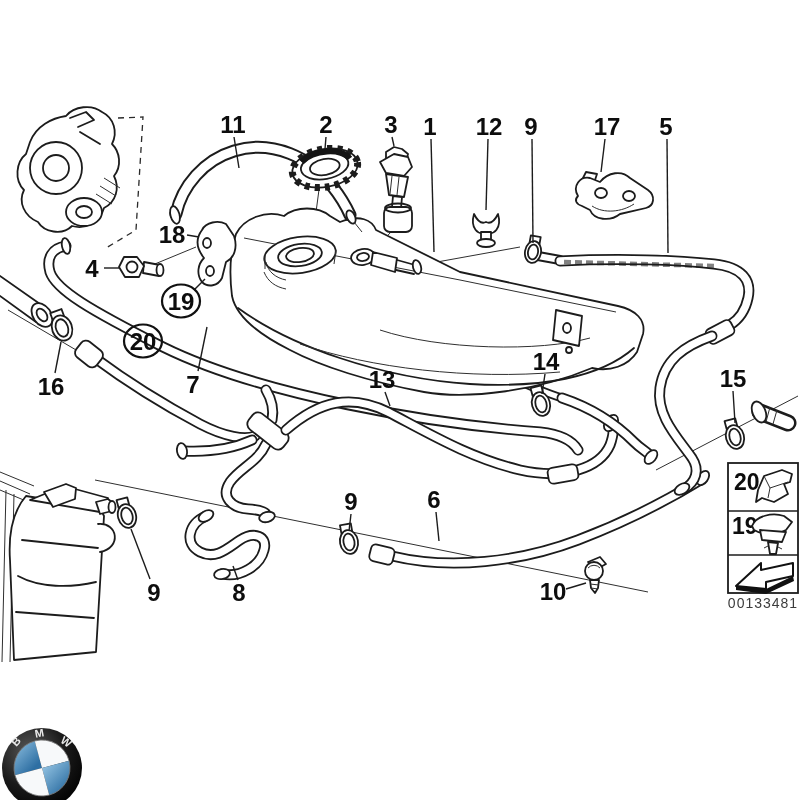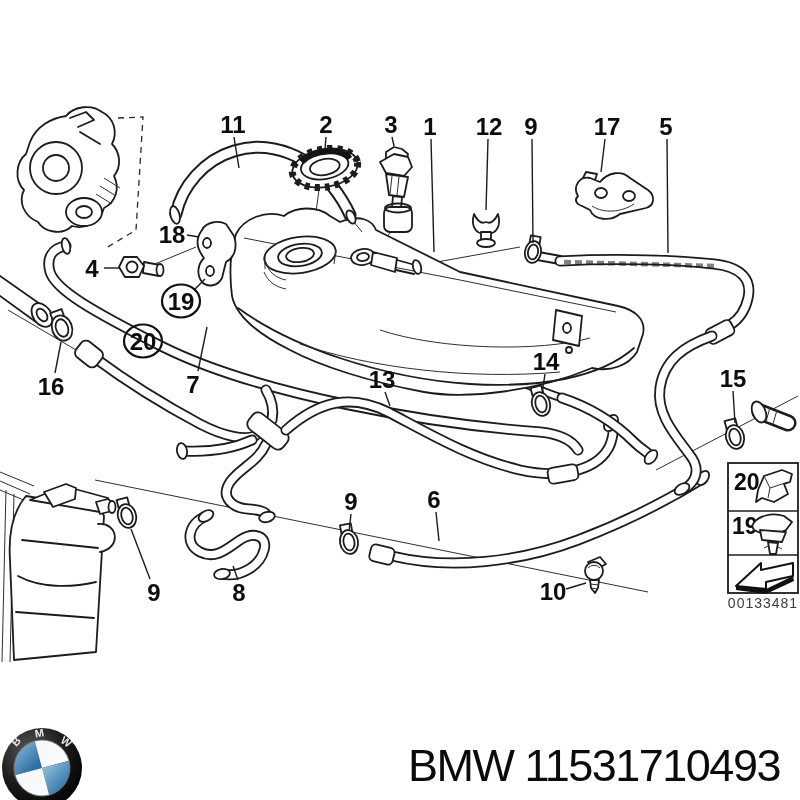--- a/index.html
+++ b/index.html
@@ -357,15 +357,14 @@
         <path d="M0,0 L0,28 A28,28 0 0 1 -28,0 Z" fill="#f7f9fa"></path>
         <circle r="28" fill="none" stroke="#777" stroke-width="0.8"></circle>
       </g>
       <text x="-23" y="-24" font-family="Liberation Sans, sans-serif" font-size="11" font-weight="bold" fill="#e9e9e9" transform="rotate(-48 -23 -24)" text-anchor="middle">B</text>
       <text x="-2" y="-31" font-family="Liberation Sans, sans-serif" font-size="11" font-weight="bold" fill="#e9e9e9" transform="rotate(-10 -2 -31)" text-anchor="middle">M</text>
       <text x="22" y="-23" font-family="Liberation Sans, sans-serif" font-size="11" font-weight="bold" fill="#e9e9e9" transform="rotate(35 22 -23)" text-anchor="middle">W</text>
     </g>
   </svg>
 </div>
 
-<div class="part-title">BMW 11531710493</div>
 
 </div>
 
 </body></html>

